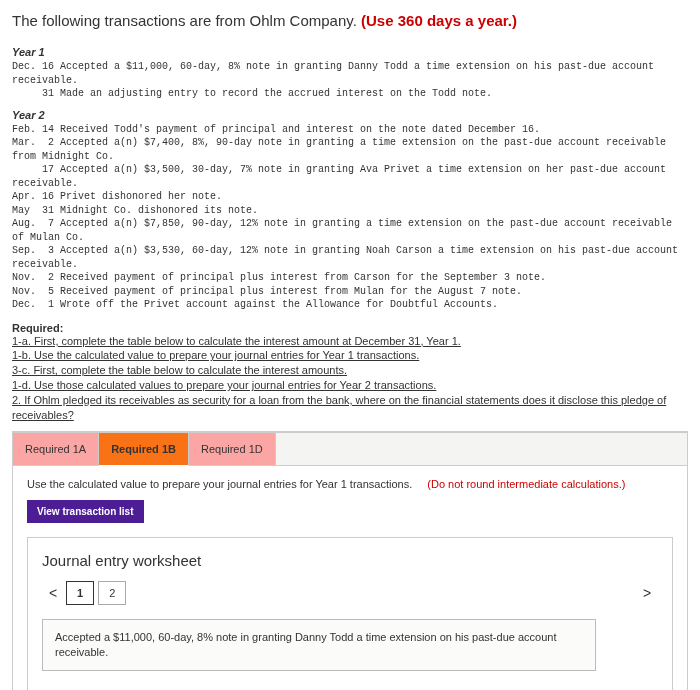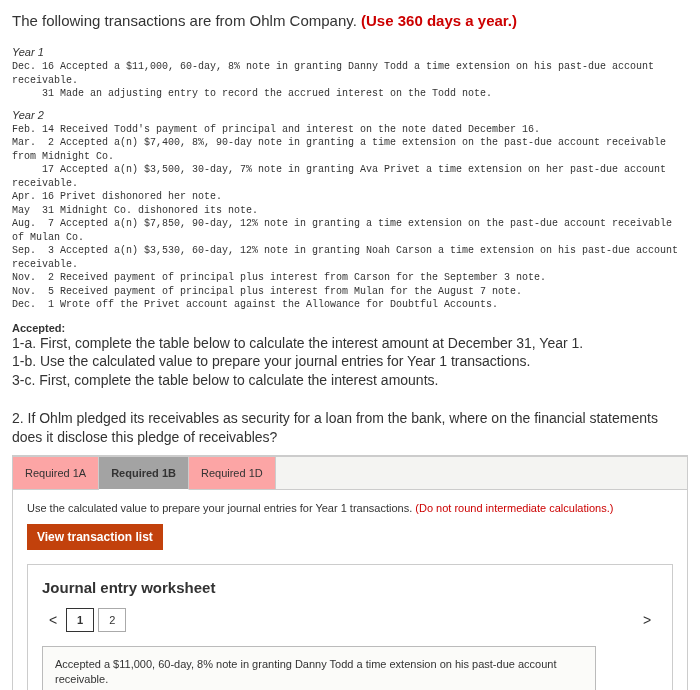--- a/index.html
+++ b/index.html
@@ -7,53 +7,53 @@
     font-family: Arial, Helvetica, sans-serif;
     font-size: 11px;
     color: #333;
     margin: 0;
     padding: 12px;
     width: 700px;
     background: #fff;
   }
   .intro { font-size: 15px; margin-bottom: 17px; }
   .red { color: #c00; font-weight: bold; }
-  .yearhead { font-style: italic; font-weight: normal; margin-top: 8px; margin-bottom: 2px; }
+  .yearhead { font-style: italic; font-weight: bold; margin-top: 8px; margin-bottom: 2px; }
   .txnlist { font-family: "Courier New", monospace; font-size: 10px; white-space: pre-wrap; line-height: 1.35; }
   .reqhead { font-weight: bold; margin-top: 10px; }
-  .reqblock { font-size: 14px; line-height: 1.35; margin-bottom: 0; }
+  .reqblock { font-size: 11px; line-height: 1.35; margin-bottom: 0; text-decoration: underline; }
   .panel { border: 1px solid #ccc; background: #f4f4f2; margin-top: 8px; }
   .panel-head { padding: 12px 14px; font-weight: bold; font-size: 12px; }
   .tabs { display: flex; border-top: 1px solid #ccc; }
   .tab {
     padding: 10px 12px;
     font-size: 11px;
     border-right: 1px solid #ccc;
     background: #fca5a5;
     cursor: pointer;
     border-bottom: 1px solid #ccc;
   }
-  .tab.active { background: #a3a3a3; border-bottom: 1px solid #fff; font-weight: bold; }
+  .tab.active { background: #f97316; border-bottom: 1px solid #fff; font-weight: bold; }
   .tab:last-child { border-right: none; }
   .tabs-filler { flex: 1; border-bottom: 1px solid #ccc; }
   .tabpane { background: #fff; padding: 12px 14px 18px 14px; }
   .hint { font-size: 11px; }
-  .hint .red2 { color: #c00; }
+  .hint .red2 { color: #c00; margin-left: 12px; }
   .view-btn {
     display: inline-block;
-    background: #c2410c;
+    background: #4c1d95;
     color: #fff;
-    font-size: 12px;
+    font-size: 10px;
     font-weight: bold;
     padding: 6px 10px;
     margin: 10px 0 14px 0;
     cursor: pointer;
   }
   .worksheet { border: 1px solid #ccc; padding: 14px; }
-  .ws-title { font-weight: bold; font-size: 15px; margin-bottom: 12px; }
+  .ws-title { font-weight: normal; font-size: 15px; margin-bottom: 12px; }
   .pager { display: flex; align-items: center; margin-bottom: 14px; }
   .pg-arrow { width: 22px; text-align: center; font-size: 14px; color: #333; cursor: pointer; }
   .pg-arrow.right { margin-left: auto; }
   .pg-num {
     border: 1px solid #aaa;
     padding: 5px 10px;
     font-size: 11px;
     margin: 0 2px;
     cursor: pointer;
     background: #fff;
@@ -86,26 +86,26 @@
 Mar.  2 Accepted a(n) $7,400, 8%, 90-day note in granting a time extension on the past-due account receivable from Midnight Co.
      17 Accepted a(n) $3,500, 30-day, 7% note in granting Ava Privet a time extension on her past-due account receivable.
 Apr. 16 Privet dishonored her note.
 May  31 Midnight Co. dishonored its note.
 Aug.  7 Accepted a(n) $7,850, 90-day, 12% note in granting a time extension on the past-due account receivable of Mulan Co.
 Sep.  3 Accepted a(n) $3,530, 60-day, 12% note in granting Noah Carson a time extension on his past-due account receivable.
 Nov.  2 Received payment of principal plus interest from Carson for the September 3 note.
 Nov.  5 Received payment of principal plus interest from Mulan for the August 7 note.
 Dec.  1 Wrote off the Privet account against the Allowance for Doubtful Accounts.</div>
 
-<div class="reqhead">Accepted:</div>
+<div class="reqhead">Required:</div>
 <div class="reqblock">
   <span>1-a. First, complete the table below to calculate the interest amount at December 31, Year 1.</span><br>
   <span>1-b. Use the calculated value to prepare your journal entries for Year 1 transactions.</span><br>
   <span>3-c. First, complete the table below to calculate the interest amounts.</span><br>
-  <br>
+  <span>1-d. Use those calculated values to prepare your journal entries for Year 2 transactions.</span><br>
   <span>2. If Ohlm pledged its receivables as security for a loan from the bank, where on the financial statements does it disclose this pledge of receivables?</span>
 </div>
 
 <div class="panel">
 
   <div class="tabs">
     <div class="tab">Required 1A</div>
     <div class="tab active">Required 1B</div>
     <div class="tab">Required 1D</div>
     <div class="tabs-filler"></div>

